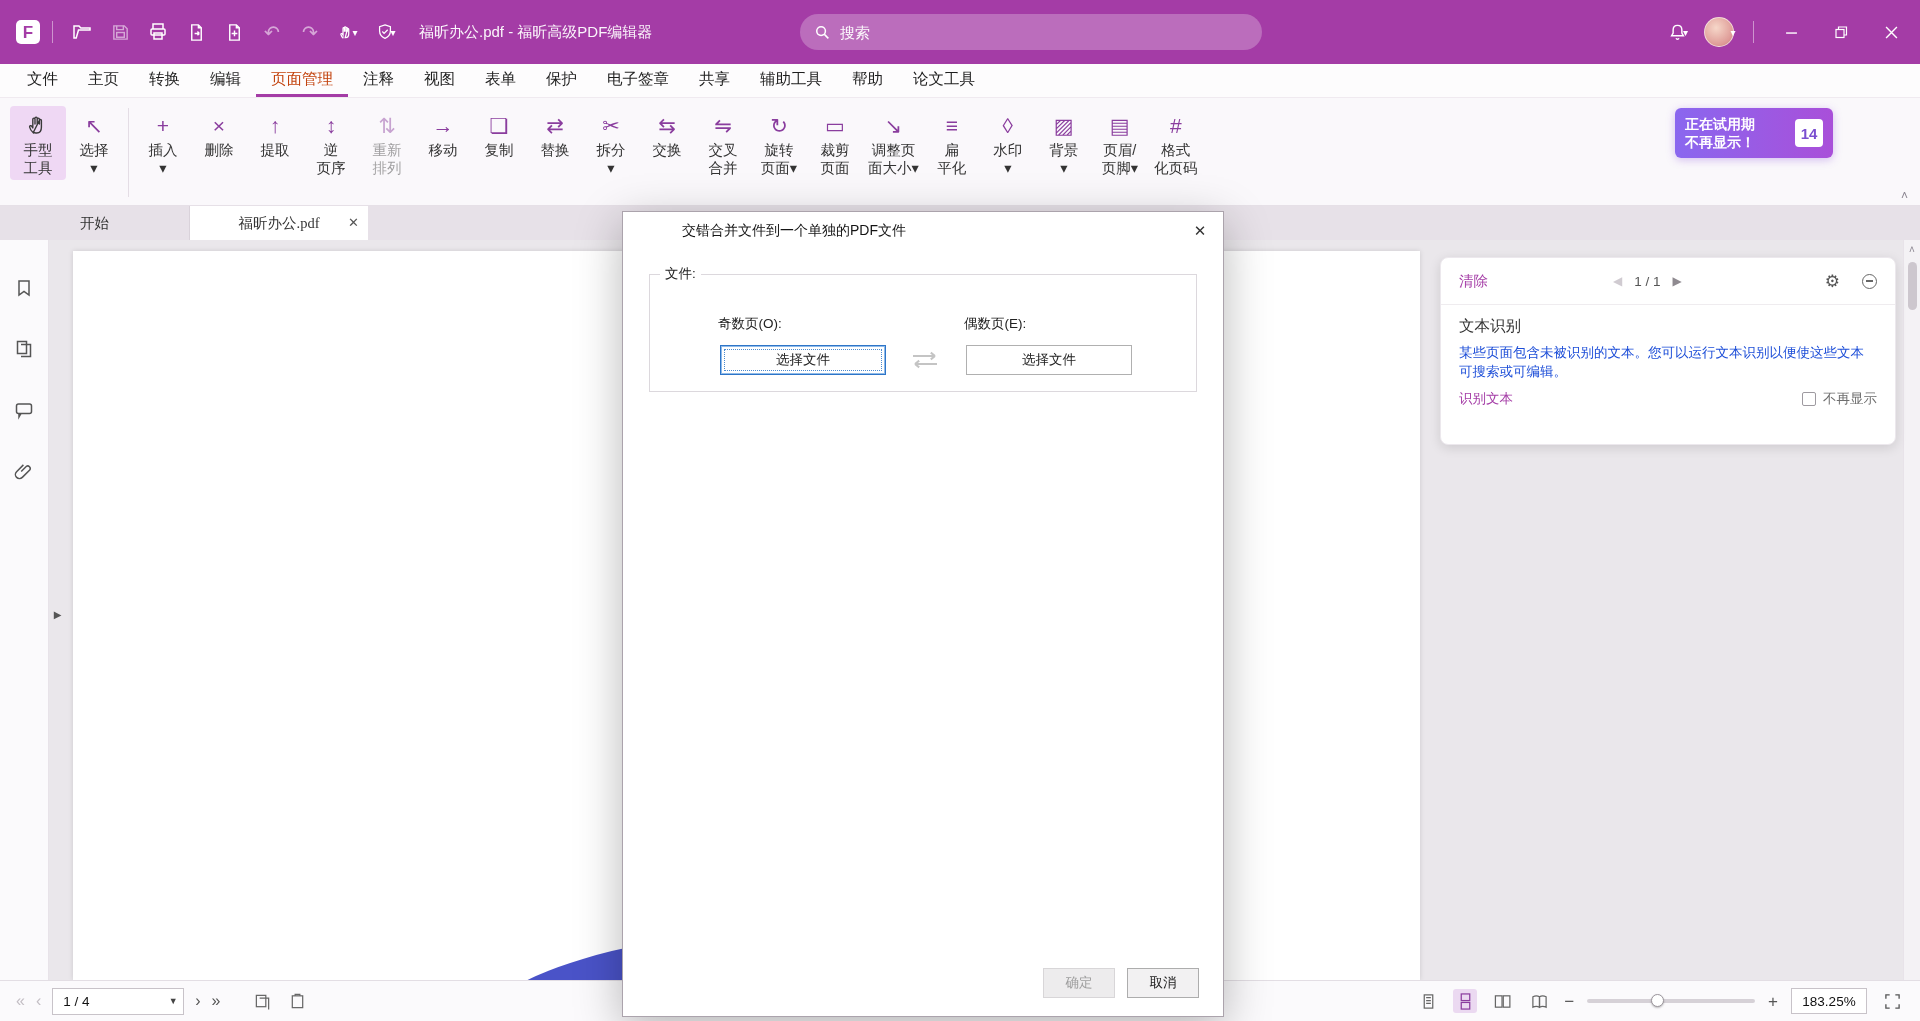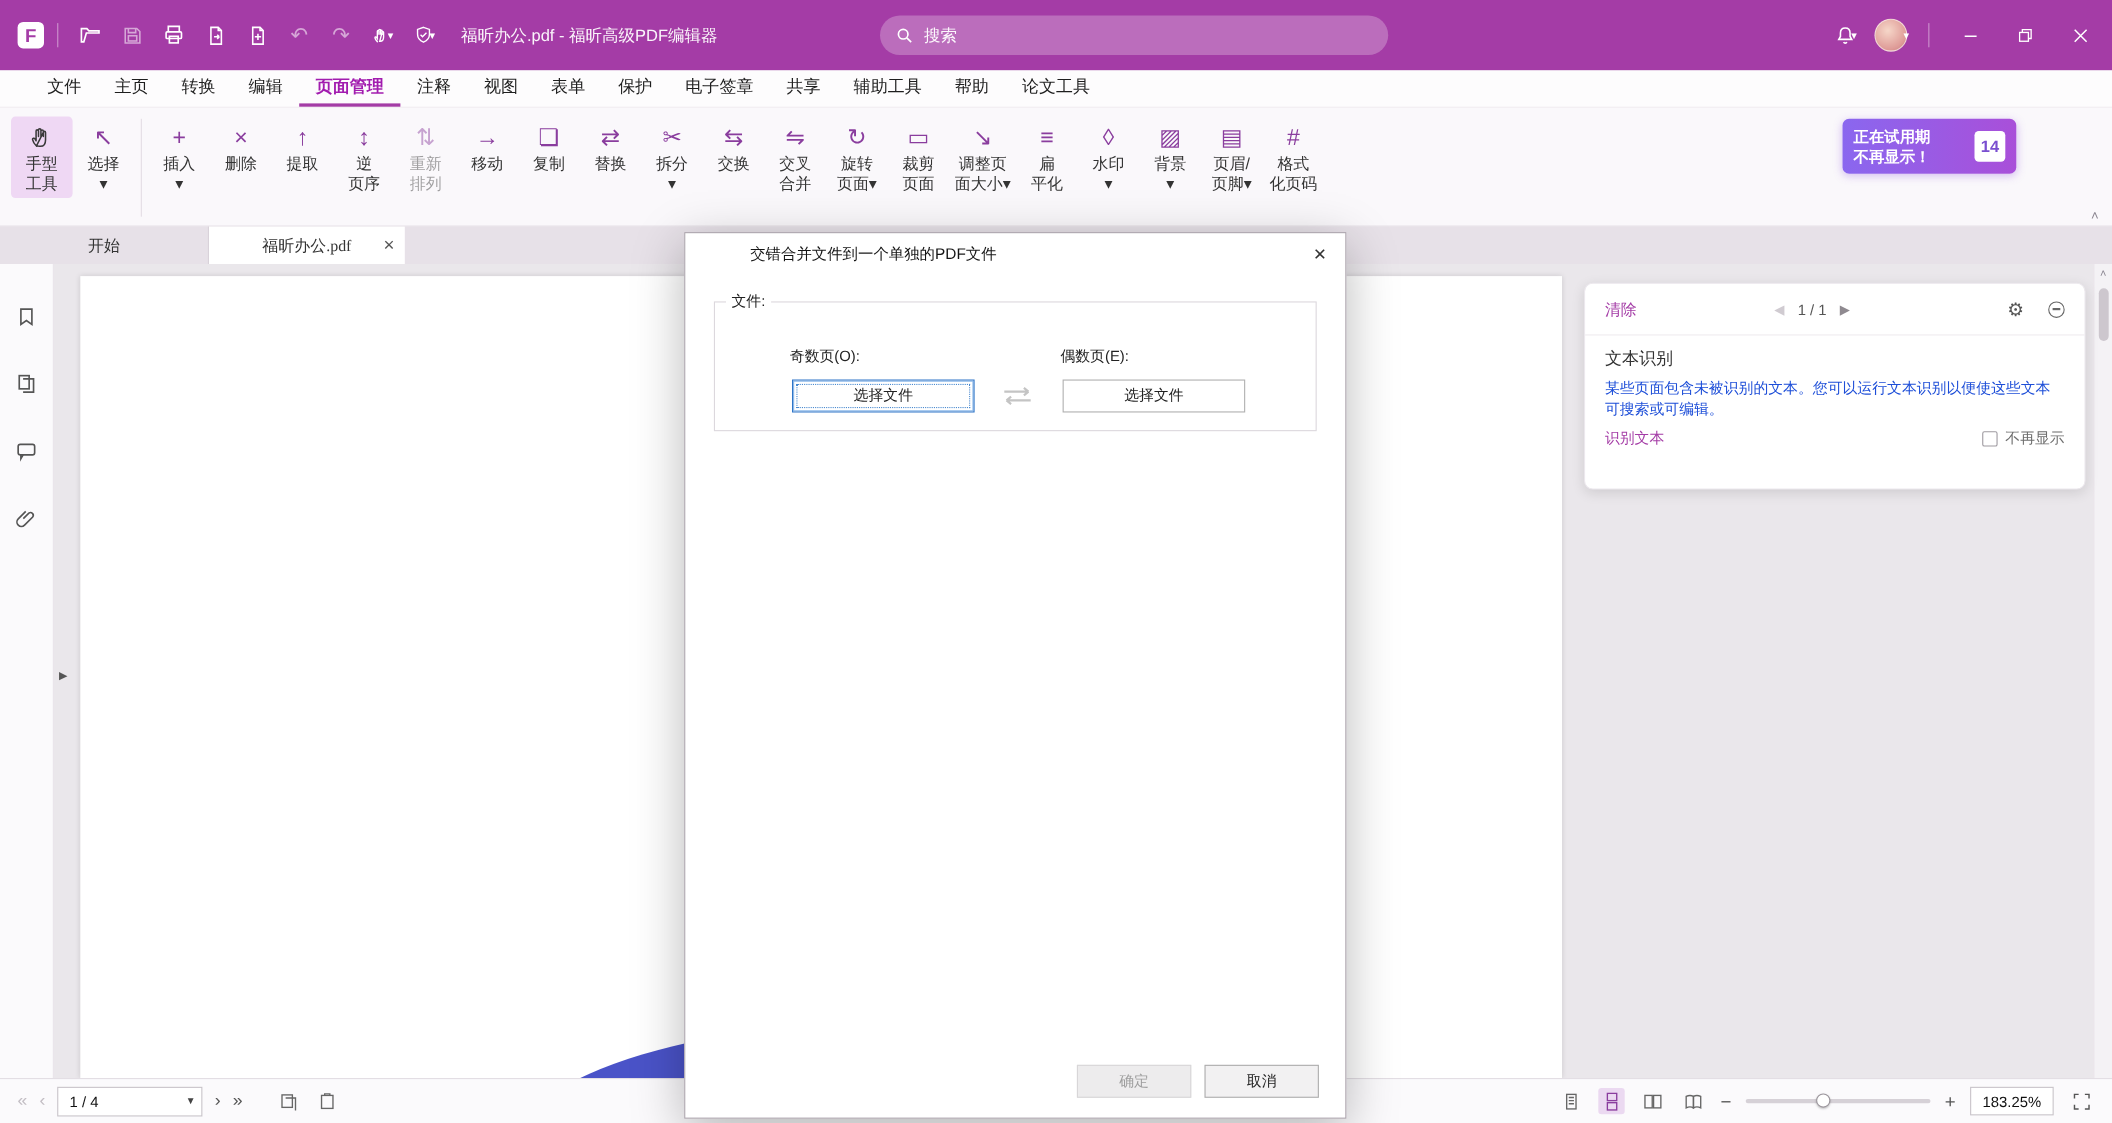--- a/index.html
+++ b/index.html
@@ -17,23 +17,23 @@
   .tb-caret{font-size:10px;color:#fff;margin-left:-4px;}
   .tb-title{font-size:15px;color:rgba(255,255,255,.95);margin-left:14px;white-space:nowrap;}
   .search{position:absolute;left:800px;top:14px;width:462px;height:36px;background:rgba(255,255,255,.25);border-radius:18px;display:flex;align-items:center;padding:0 14px;gap:9px;}
   .search input{flex:1;background:transparent;border:none;outline:none;color:#5eead4;font-size:15px;font-family:inherit;}
   .search input::placeholder{color:rgba(255,255,255,.95);}
   .tb-right{position:absolute;right:0;top:0;height:64px;display:flex;align-items:center;gap:4px;padding-right:6px;}
   .avatar{width:30px;height:30px;border-radius:50%;background:radial-gradient(circle at 40% 35%,#F6D7C9,#DE9A96 70%,#B56E74);border:1px solid rgba(255,255,255,.6);}
   .winbtn{width:46px;height:64px;display:flex;align-items:center;justify-content:center;}
 
   
-  .menubar{position:absolute;top:64px;left:0;right:0;height:34px;background:#FDFCFD;display:flex;align-items:stretch;padding-left:28px;border-bottom:1px solid #F0EAF0;}
+  .menubar{position:absolute;top:64px;left:0;right:0;height:34px;background:#FDFCFD;display:flex;align-items:stretch;padding-left:12px;border-bottom:1px solid #F0EAF0;}
   .menu-item{padding:0 15px;font-size:15.5px;color:#1E1E1E;display:flex;align-items:center;border-bottom:3px solid transparent;}
-  .menu-item.active{color:#a21caf;font-weight:bold;border-bottom-color:#A43CA6;}
+  .menu-item.active{color:#c2410c;font-weight:normal;border-bottom-color:#A43CA6;}
 
   
   .ribbon{position:absolute;top:98px;left:0;right:0;height:108px;background:#FAF8FB;border-bottom:1px solid #E6E0E7;display:flex;align-items:flex-start;padding:8px 4px 0 10px;}
   .rbtn{min-width:56px;padding:3px 5px;display:flex;flex-direction:column;align-items:center;border-radius:4px;}
   .rbtn.selected{background:#EFD8F4;}
   .rbtn.disabled{opacity:.45;}
   .ricon{height:32px;display:flex;align-items:center;justify-content:center;font-size:21px;color:#8A3D9E;line-height:1;}
   .rlabel{font-size:14.5px;line-height:18px;color:#333;text-align:center;white-space:pre-line;}
   .rsep{width:1px;align-self:stretch;background:#E4DDE5;margin:2px 6px 8px 6px;}
   .trial{position:absolute;right:87px;top:10px;width:158px;height:50px;background:linear-gradient(90deg,#8A67EF,#A94FD9);border-radius:6px;display:flex;align-items:center;color:#fff;padding:0 10px;box-shadow:0 2px 8px rgba(140,80,220,.35);}
@@ -101,21 +101,21 @@
   .group{position:absolute;left:26px;right:26px;border:1px solid #DCD8DD;padding-left:14px;}
   .group-label{position:absolute;top:-10px;left:10px;background:#fff;padding:0 5px;font-size:13.5px;color:#222;}
   .files-group{top:62px;height:118px;}
   .col-label{position:absolute;top:40px;font-size:13.5px;color:#222;}
   .file-btn{position:absolute;top:70px;width:166px;height:30px;display:flex;align-items:center;justify-content:center;font-size:13.5px;color:#222;background:#fff;border:1px solid #B0B0B0;}
   .file-btn.focused{border:1px solid #2E75C8;box-shadow:inset 0 0 0 1px #8FBBEA;outline:1px dotted #4A8AD0;outline-offset:-5px;}
   .swap{position:absolute;left:258px;top:76px;}
   .preview-group{top:194px;bottom:67px;}
   .no-preview{position:absolute;left:0;right:0;top:50%;margin-top:-9px;text-align:center;font-size:13.5px;color:#333;}
   .dlg-footer{position:absolute;bottom:18px;right:24px;display:flex;gap:12px;}
-  .btn{width:104px;height:30px;display:flex;align-items:center;justify-content:center;font-size:13.5px;border:1px solid #ADADAD;background:#F2F1F2;color:#222;}
+  .btn{width:72px;height:30px;display:flex;align-items:center;justify-content:center;font-size:13.5px;border:1px solid #ADADAD;background:#F2F1F2;color:#222;}
   .btn.disabled{background:#EDECED;border-color:#D8D6D8;color:#9E9E9E;}
 </style>
 </head>
 <body>
 
 <div class="titlebar">
   <div class="logo">
     <svg width="26" height="26" viewBox="0 0 26 26">
         <rect x="1" y="1" width="24" height="24" rx="5" fill="#fff"></rect>
         <text x="13" y="19" font-size="17" font-weight="bold" fill="#A43CA6" text-anchor="middle" font-family="Liberation Sans, sans-serif">F</text>

